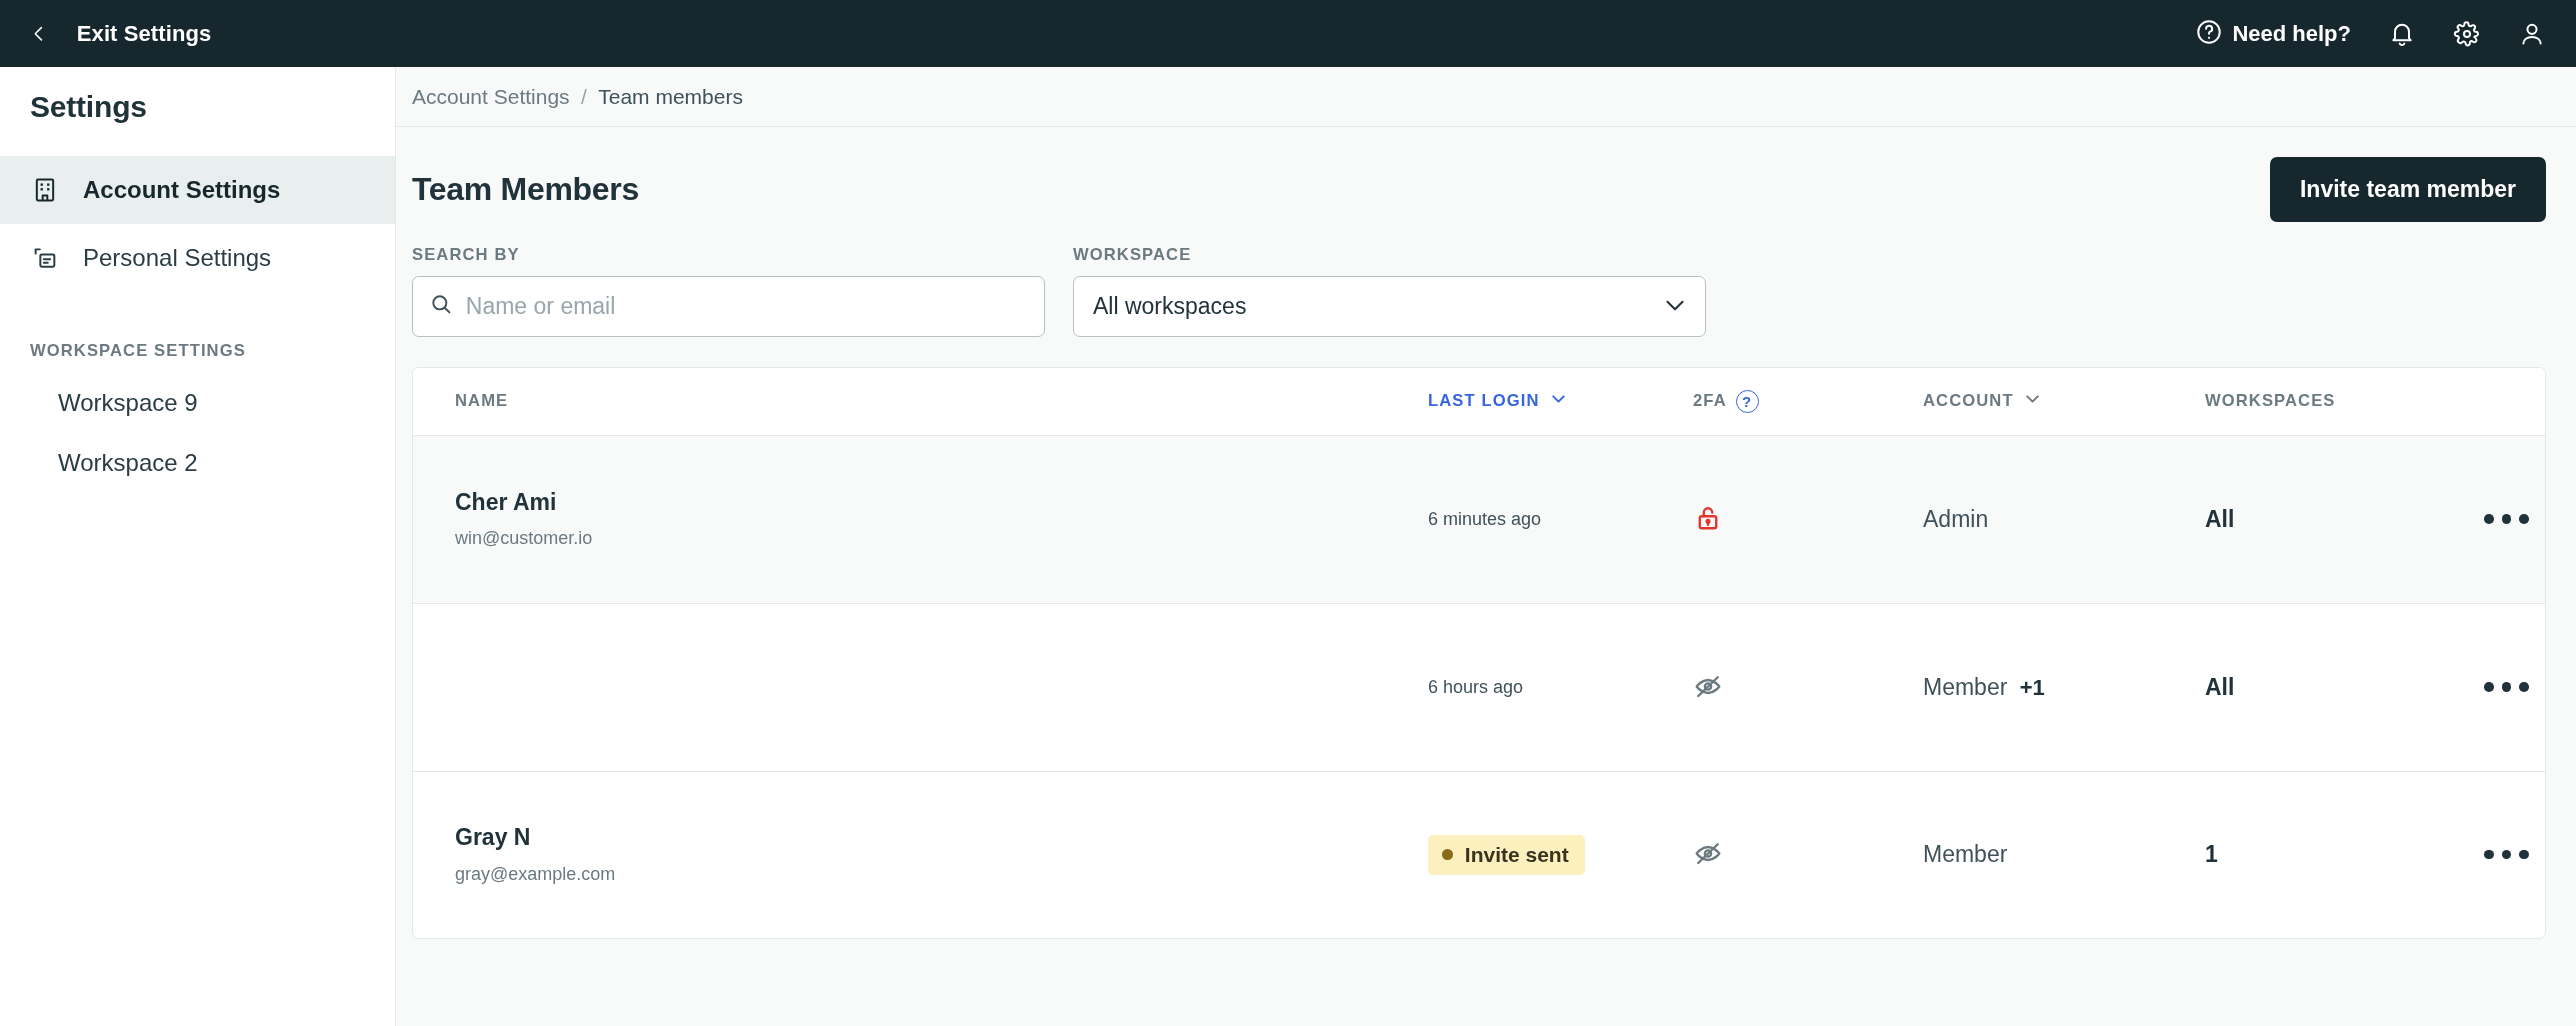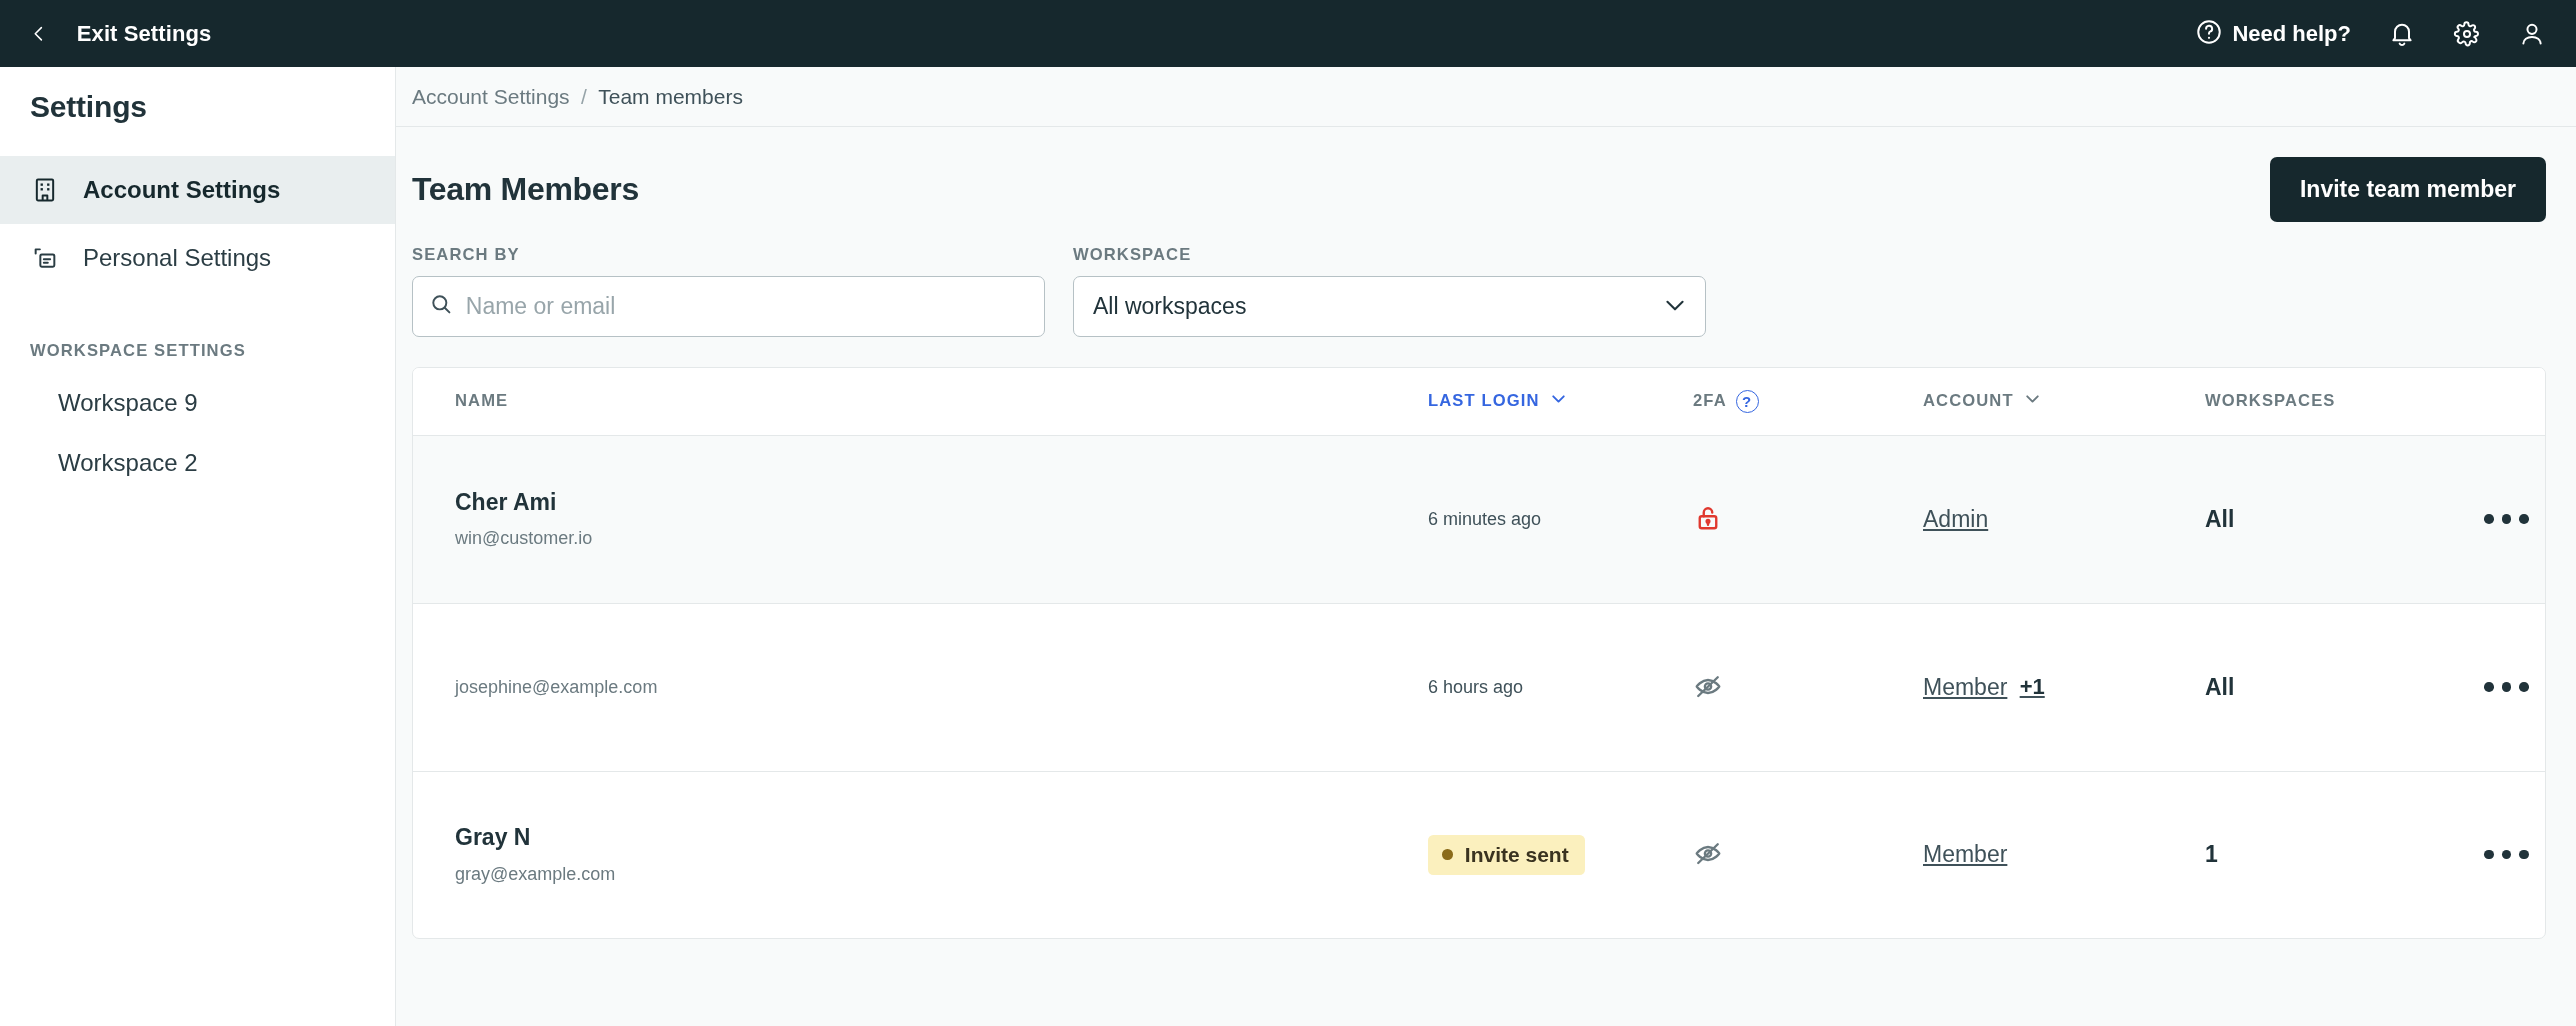--- a/index.html
+++ b/index.html
@@ -248,21 +248,21 @@
     font-size: 23px;
     font-weight: bold;
     color: #21333A;
     margin-bottom: 12.3px;
   }
   .cell-name-sub {
     font-size: 18px;
     color: #6B7A80;
   }
   .cell-text { font-size: 18px; color: #3F5159; }
-  .cell-account { font-size: 23px; color: #3F5159; display: flex; align-items: flex-start; gap: 12.3px; text-decoration: underline; }
+  .cell-account { font-size: 23px; color: #3F5159; display: flex; align-items: flex-end; gap: 12.3px; }
   .cell-account .plus { font-weight: bold; color: #21333A; font-size: 22px; }
   .cell-workspaces { font-size: 23px; font-weight: bold; color: #21333A; }
 
   .badge {
     display: inline-flex;
     align-items: center;
     gap: 12.3px;
     background: #FBF0BE;
     border-radius: 5.3px;
     padding: 8px 16px 8px 14px;
@@ -489,21 +489,20 @@
           <span class="kebab">
               <span></span>
               <span></span>
               <span></span>
             </span>
         </div>
       </div>
 
       <div class="trow tbody-row">
         <div class="c-name">
-          <div class="cell-name-sub">josephine@example.com</div>
         </div>
         <div class="c-lastlogin">
           <span class="cell-text">6 hours ago</span>
         </div>
         <div class="c-2fa">
           <span>
             <svg width="30" height="30" viewBox="0 0 24 24" fill="none" stroke="#6B7A80" stroke-width="1.9" stroke-linecap="round" stroke-linejoin="round">
                 <path d="M3 12.4s3.6-5.2 9-5.2 9 5.2 9 5.2-3.6 5.2-9 5.2-9-5.2-9-5.2z"></path>
                 <circle cx="12" cy="12.4" r="2.5"></circle>
                 <line x1="4.2" y1="20" x2="19.8" y2="5"></line>

